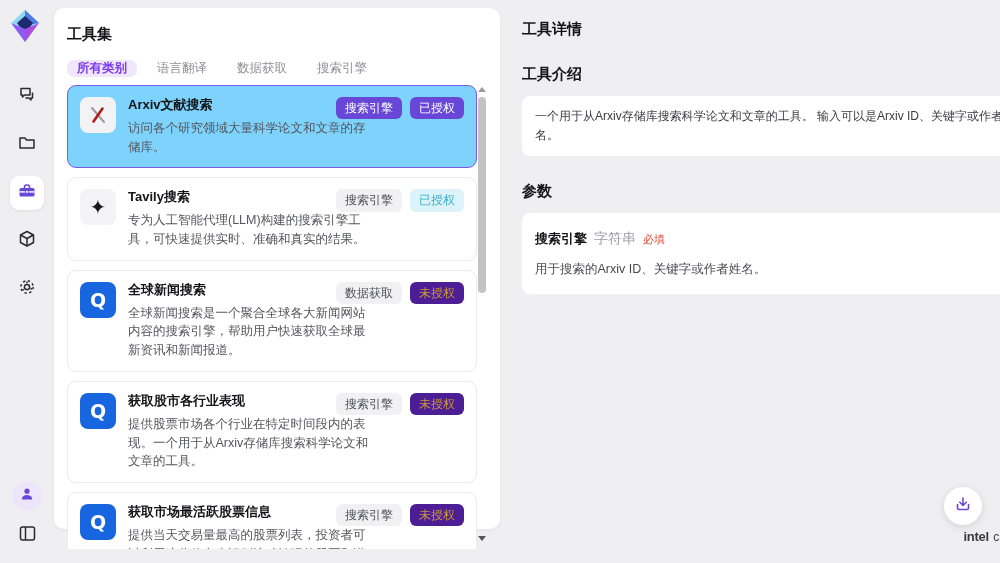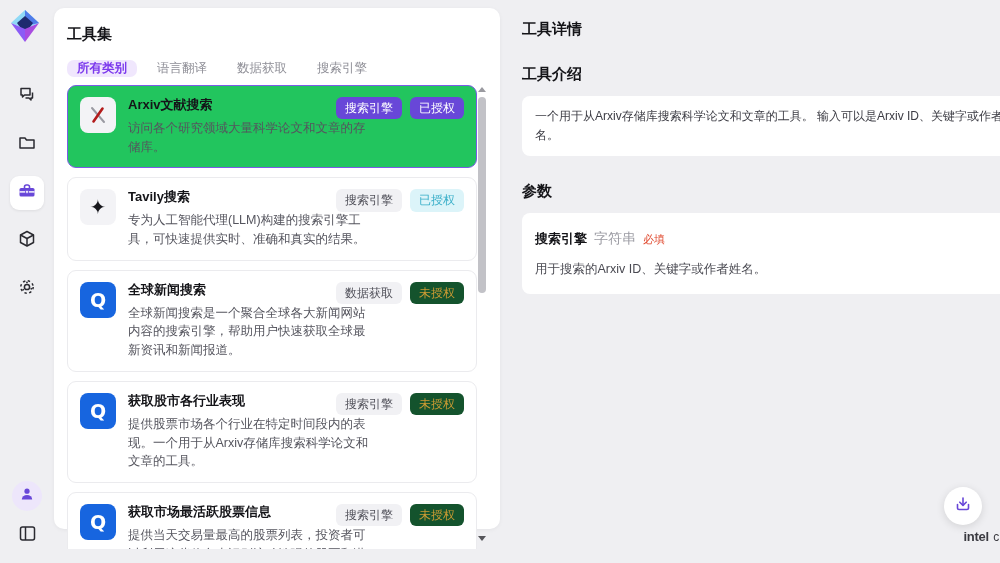--- a/index.html
+++ b/index.html
@@ -26,37 +26,37 @@
   .panel-title { position:absolute; left:13px; top:17px; font-size:15px; font-weight:bold; color:#141418; }
   .tabs { position:absolute; left:13px; top:52px; display:flex; align-items:center; gap:10px; }
   .tab { font-size:12.5px; color:#8E8E96; padding:0 10px; border-radius:7px; cursor:pointer; white-space:nowrap; }
   .tab.active { background:#F0E7FD; color:#7C3AED; font-weight:bold; }
 
   .tool-list { position:absolute; left:13px; top:77px; width:410px; height:464px; overflow:hidden; }
   .tool-card {
     position:relative; background:#FFFFFF; border:1px solid #EBEBEE; border-radius:9px;
     padding:11px 12px; margin-bottom:9px; display:flex; gap:12px; cursor:pointer;
   }
-  .tool-card.selected { border:1.5px solid #7B5BE6; background:#22c55e; }
+  .tool-card.selected { border:1.5px solid #7B5BE6; background:#7dd3fc; }
   .tool-icon {
     flex:0 0 36px; width:36px; height:36px; border-radius:8px; background:#F3F3F6;
     display:flex; align-items:center; justify-content:center; overflow:hidden;
   }
   .tool-icon.icon-juhe { background:#1765DF; }
   .tool-icon.icon-juhe .qglyph { color:#FFFFFF; font-size:19px; font-weight:bold; font-family:"DejaVu Sans",sans-serif; }
   .tool-icon .sparkle { font-size:20px; color:#17171C; line-height:1; }
   .tool-body { flex:1; min-width:0; }
   .tool-title { font-size:13px; font-weight:bold; color:#141418; margin-bottom:5px; line-height:1.3; }
   .tool-desc { font-size:12.5px; color:#55555E; line-height:1.5; max-width:248px; }
   .tool-badges { position:absolute; top:11px; right:12px; display:flex; gap:8px; }
   .badge { font-size:12px; padding:4px 9px; border-radius:6px; line-height:1.2; white-space:nowrap; }
   .badge-purple { background:#6847D8; color:#FFFFFF; }
   .badge-gray   { background:#F1F1F4; color:#52525B; }
   .badge-cyan   { background:#DCF4F9; color:#3AAFC9; }
-  .badge-amber  { background:#14532d; color:#CC9B33;text-align:right; }
+  .badge-amber  { background:#4c1d95; color:#CC9B33;text-align:right; }
 
   
   .scrollbar { position:absolute; left:423px; top:77px; width:10px; height:464px; }
   .sb-thumb { position:absolute; left:1px; top:12px; width:8px; height:196px; background:#C2C2C7; border-radius:4px; }
   .sb-up, .sb-down { position:absolute; left:1px; width:0; height:0; border-left:4px solid transparent; border-right:4px solid transparent; }
   .sb-up { top:2px; border-bottom:5px solid #9A9AA0; }
   .sb-down { bottom:8px; border-top:5px solid #55555A; }
 
   
   .details { position:absolute; left:500px; top:0; width:552px; height:563px; padding:20px 20px 0 22px; }

